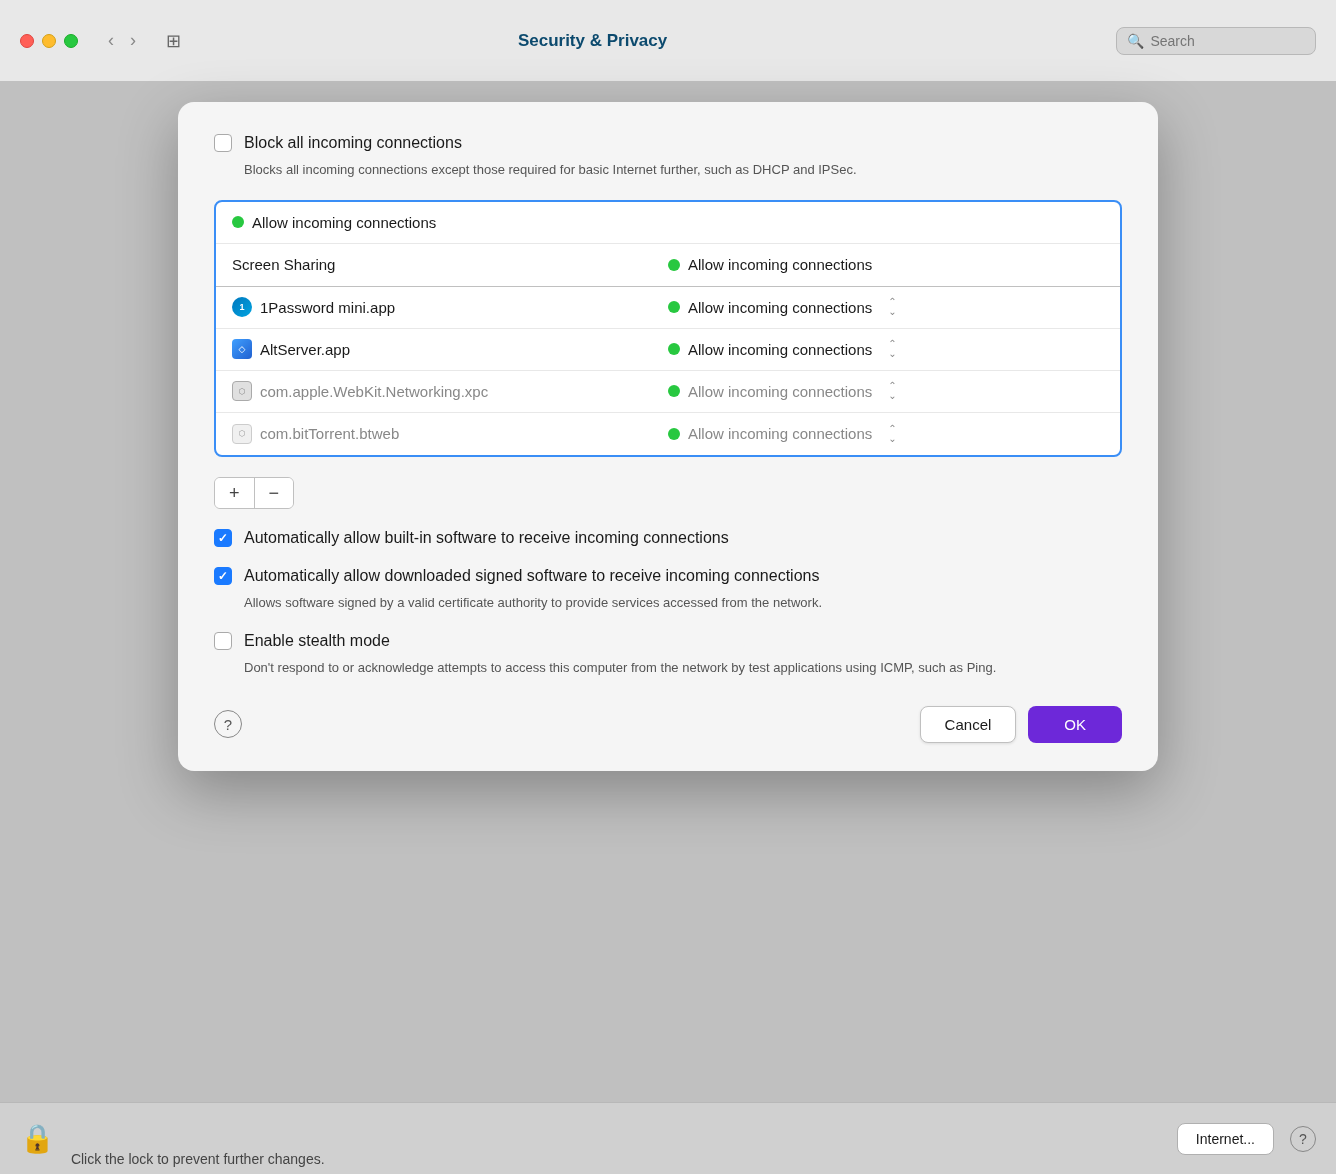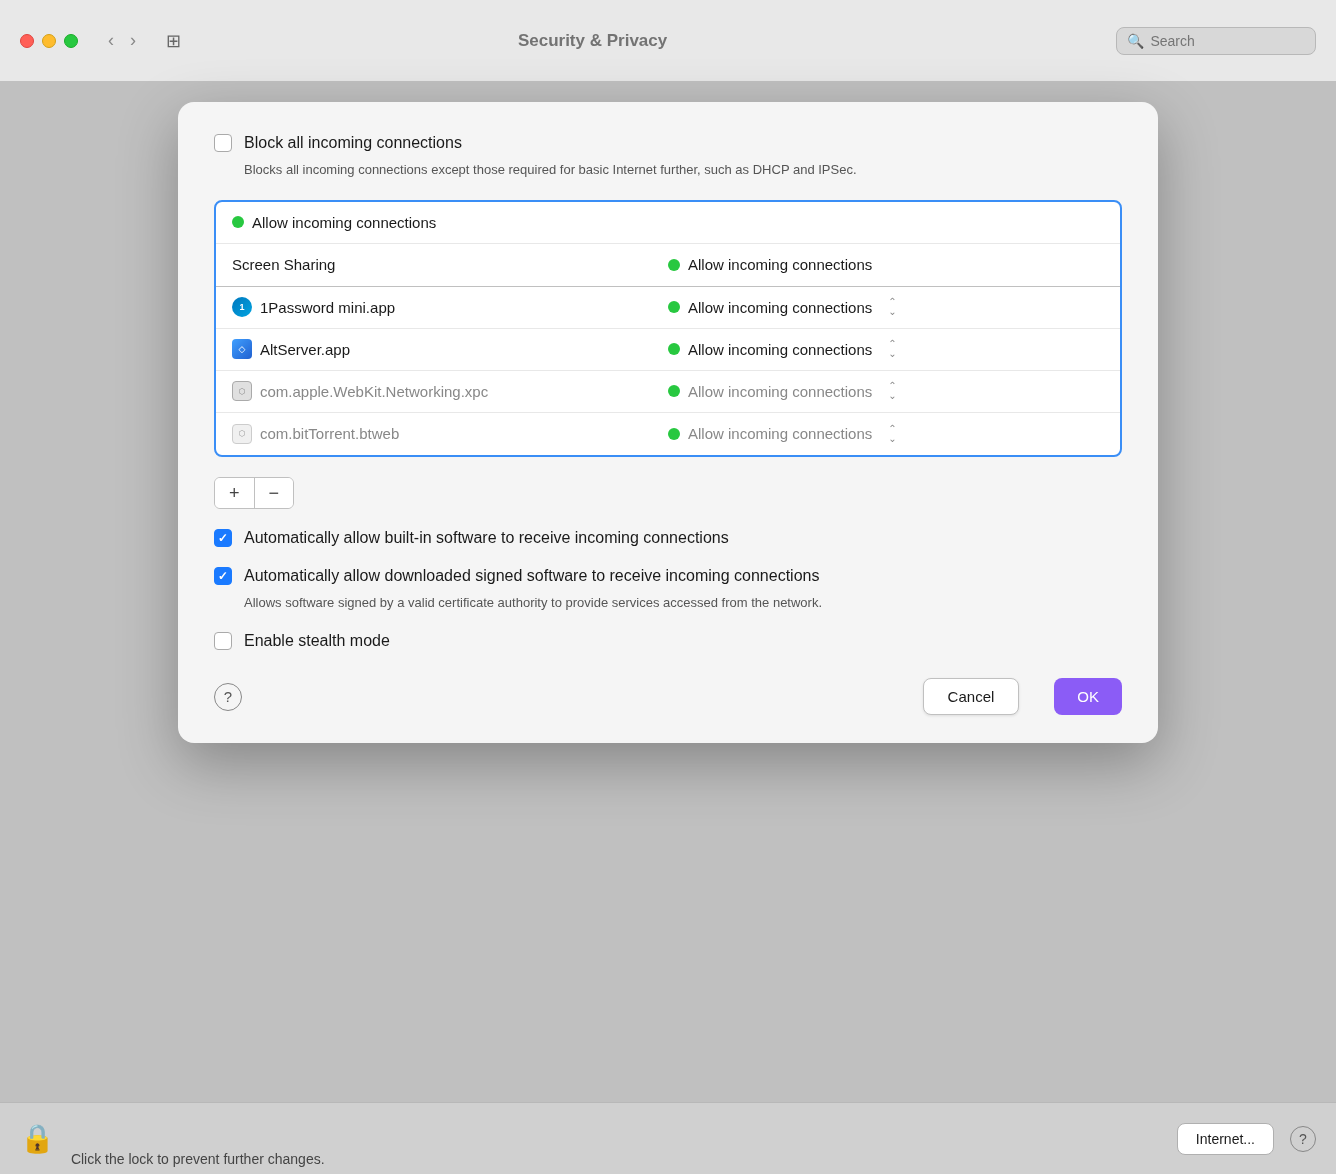--- a/index.html
+++ b/index.html
@@ -63,21 +63,21 @@
       color: #666;
       cursor: pointer;
       padding: 4px 8px;
     }
 
     .titlebar-title {
       flex: 1;
       text-align: center;
       font-size: 17px;
       font-weight: 600;
-      color: #737373;
+      color: #0c4a6e;
       margin-left: -120px;
     }
 
     .search-box {
       display: flex;
       align-items: center;
       background: #d8d8d8;
       border: 1px solid #b8b8b8;
       border-radius: 8px;
       padding: 5px 10px;
@@ -280,44 +280,43 @@
       font-size: 15px;
       color: #555;
       cursor: pointer;
       display: flex;
       align-items: center;
       justify-content: center;
     }
 
     .footer-buttons {
       display: flex;
-      gap: 5px;
+      gap: 12px;
     }
 
     .cancel-btn {
       background: white;
       border: 1px solid #c0c0c0;
       border-radius: 8px;
       padding: 9px 24px;
       font-size: 15px;
       color: #1a1a1a;
       cursor: pointer;
       box-shadow: 0 1px 3px rgba(0,0,0,0.1);
     }
 
     .ok-btn {
-      background: #8b5cf6;
+      background: #6d28d9;
       border: none;
       border-radius: 8px;
-      padding: 9px 23px;
+      padding: 9px 36px;
       font-size: 15px;
       color: white;
       cursor: pointer;
       font-weight: 500;
-      margin-left: 30px;
     }
 
     
     .status-bar {
       height: 72px;
       background: #d0d0d0;
       border-top: 1px solid #b8b8b8;
       display: flex;
       align-items: center;
       padding: 0 20px;
@@ -546,20 +545,21 @@
         <span class="checkbox-label">Automatically allow downloaded signed software to receive incoming connections</span>
       </div>
       <div class="description-text">Allows software signed by a valid certificate authority to provide services accessed from the network.</div>
     </div>
 
     <div class="block-all-section">
       <div class="checkbox-row">
         <div class="checkbox"></div>
         <span class="checkbox-label">Enable stealth mode</span>
       </div>
+      <div class="description-text">Don't respond to or acknowledge attempts to access this computer from the network by test applications using ICMP, such as Ping.</div>
     </div>
 
     <div class="dialog-footer">
       <button class="help-btn">?</button>
       <div class="footer-buttons">
         <button class="cancel-btn">Cancel</button>
         <button class="ok-btn">OK</button>
       </div>
     </div>
 

